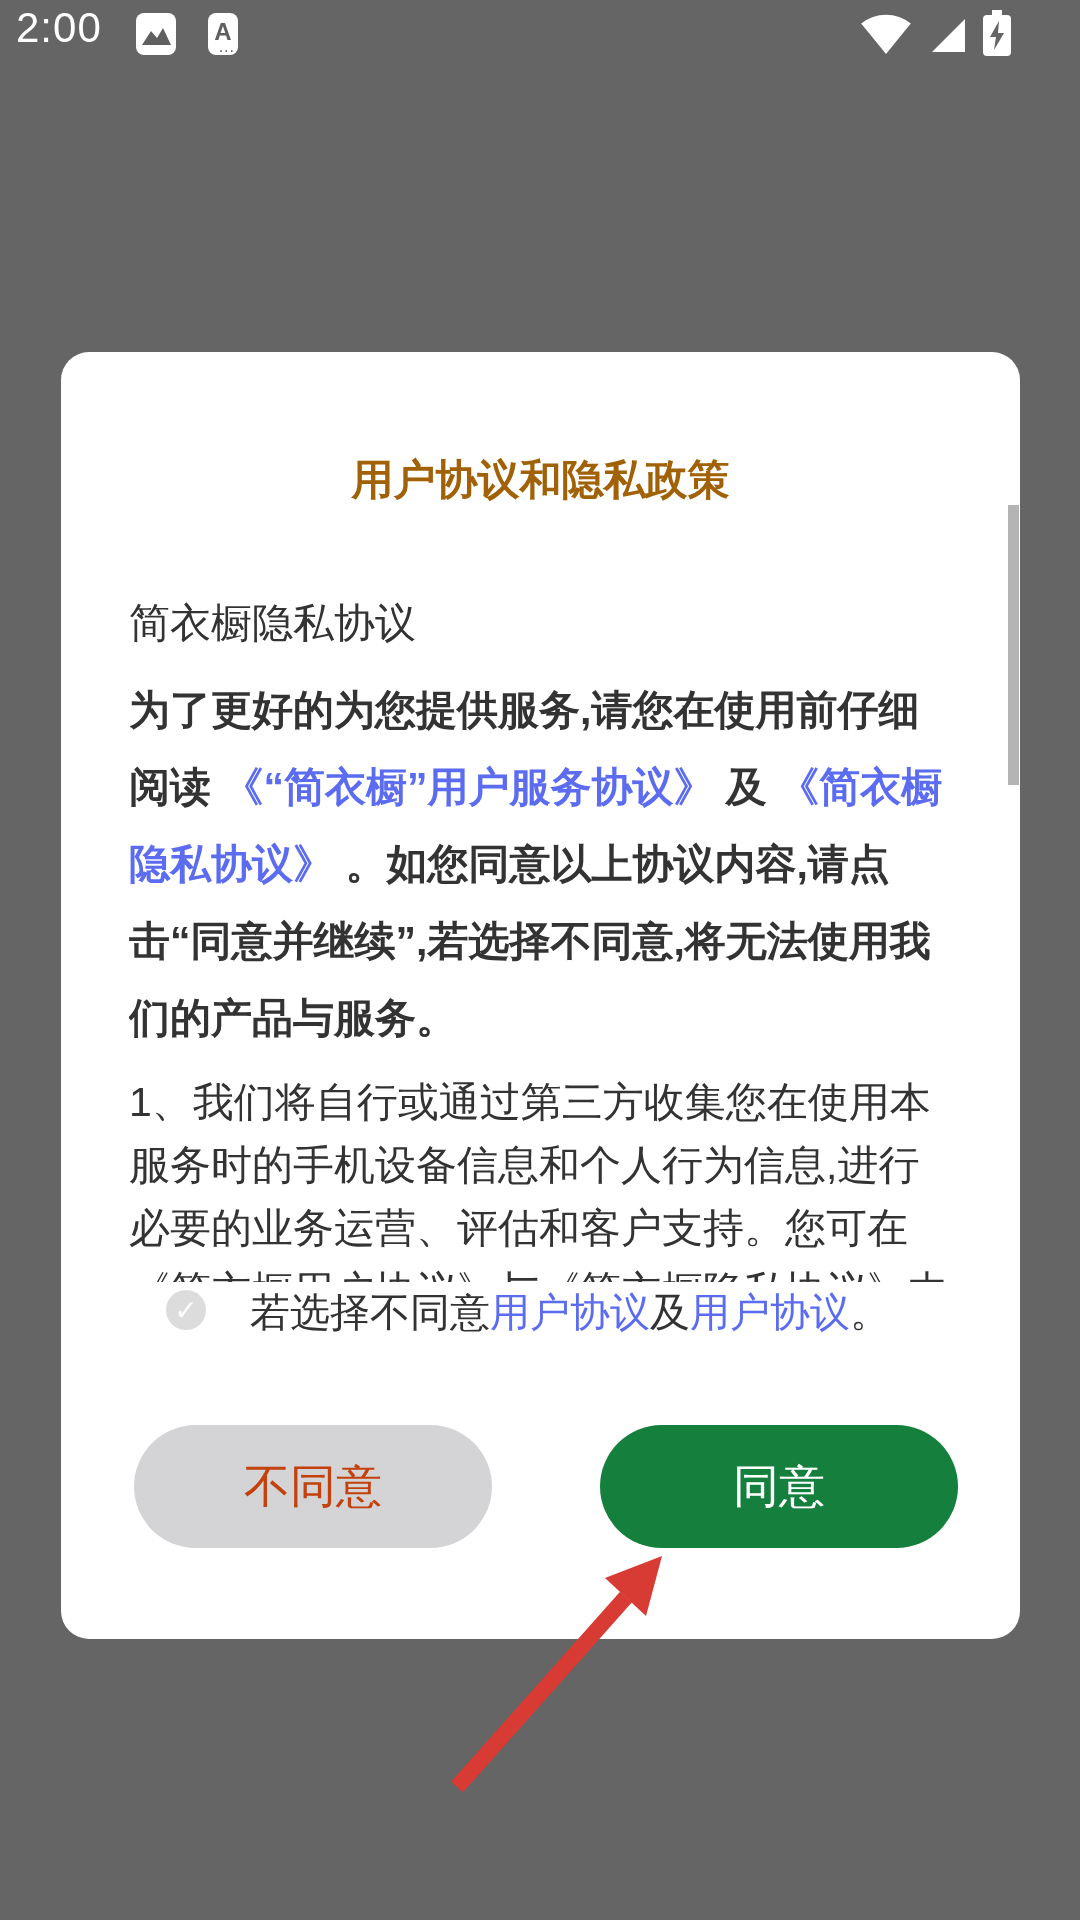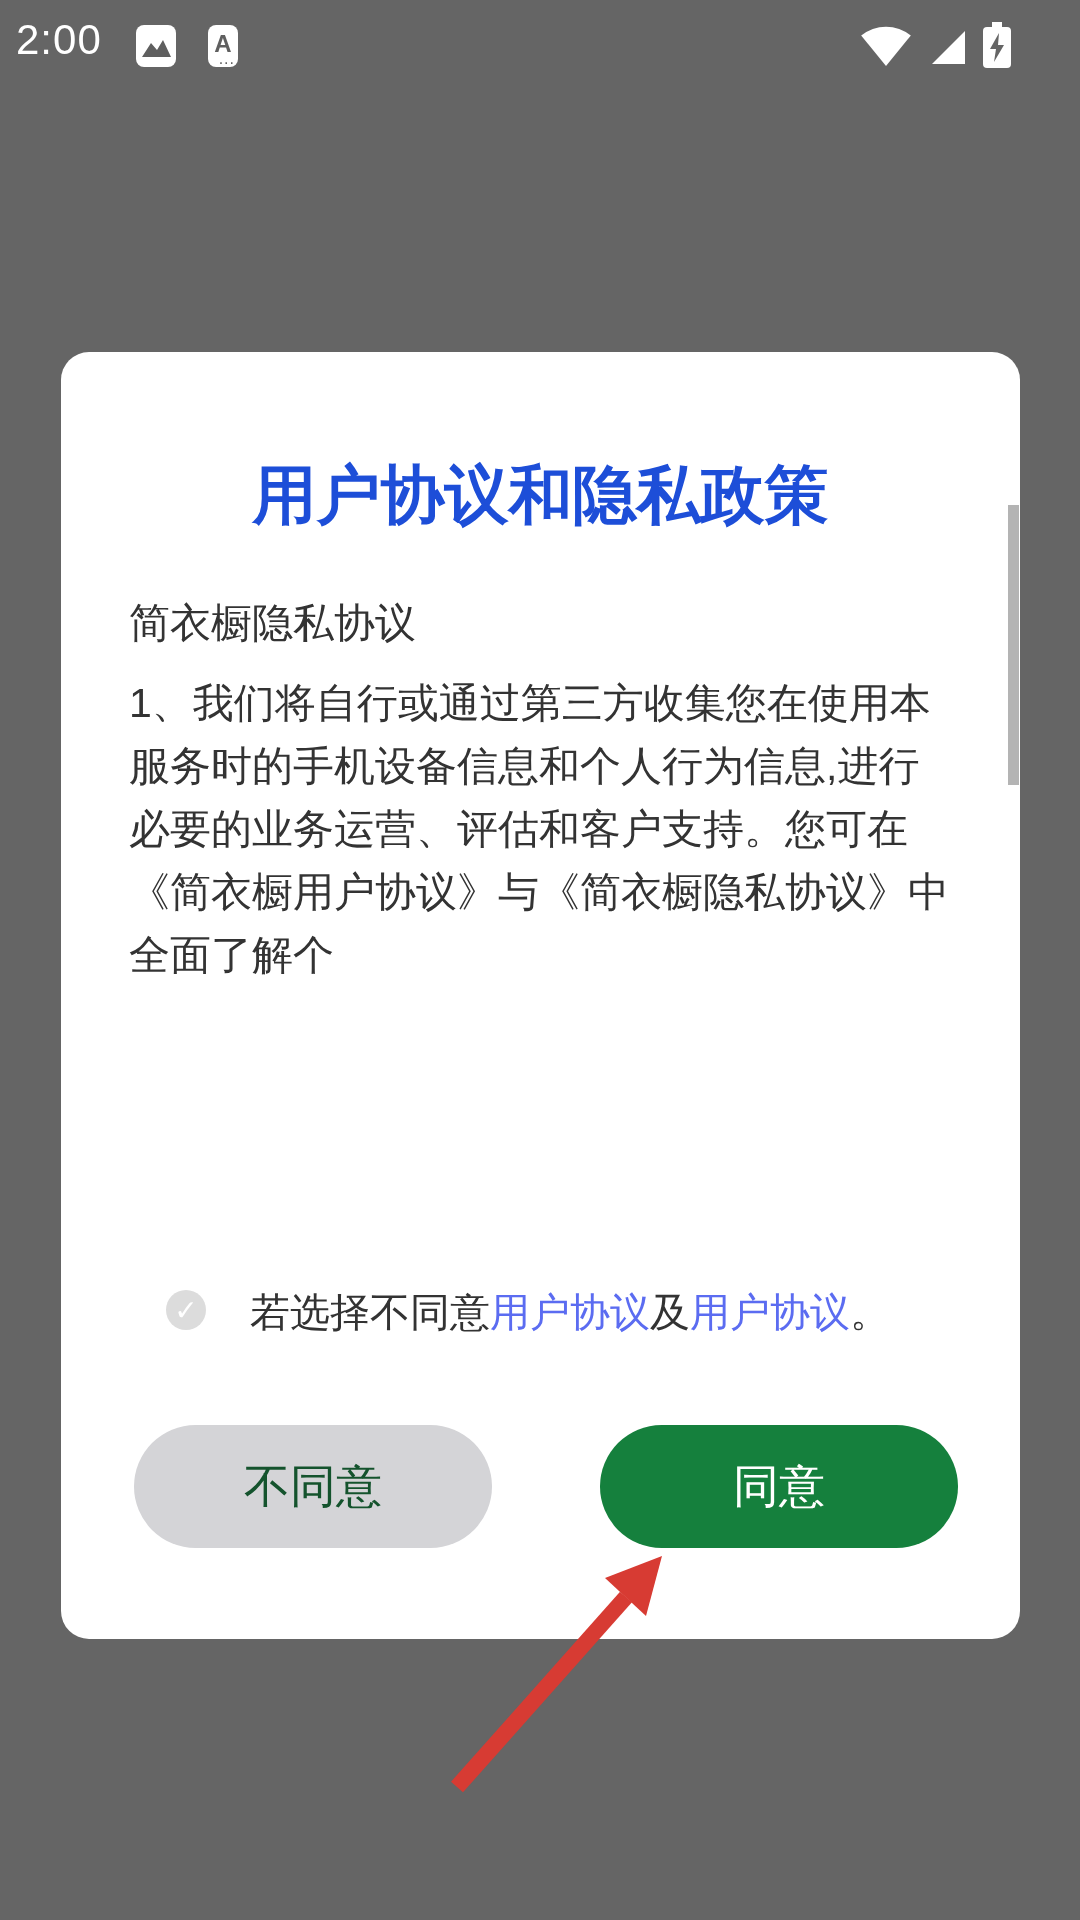--- a/index.html
+++ b/index.html
@@ -4,38 +4,38 @@
 <style>
   * { margin:0; padding:0; box-sizing:border-box; }
   html,body { width:1080px; height:1920px; }
   body {
     position:relative; overflow:hidden;
     background:#656565;
     font-family:"Liberation Sans","DejaVu Sans",sans-serif;
   }
 
   
-  .status-bar { position:absolute; left:0; top:0; width:1028px; height:60px; color:#fff;margin-top:12px; }
+  .status-bar { position:absolute; left:0; top:0; width:1028px; height:60px; color:#fff; }
   .sb-time { position:absolute; left:16px; top:4px; font-size:42px; font-weight:500; letter-spacing:1px; }
   .sb-notif { position:absolute; top:13px; display:flex; gap:32px; left:136px; }
   .notif-card { background:#fff; border-radius:8px; display:flex; align-items:center; justify-content:center; position:relative; }
   .notif-photo { width:40px; height:42px; }
   .notif-a { width:30px; height:42px; flex-direction:column; }
   .notif-a .a-glyph { color:#5f5f5f; font-weight:bold; font-size:24px; line-height:24px; margin-top:2px; }
   .notif-a .a-dots { color:#5f5f5f; font-size:16px; line-height:6px; letter-spacing:1px; align-self:flex-end; margin-right:3px; }
   .sb-right { position:absolute; right:16px; top:14px; display:flex; align-items:flex-end; gap:16px; height:42px; }
 
   
   .dialog {
     position:absolute; left:61px; top:352px; width:959px; height:1287px;
     background:#ffffff; border-radius:28px;
   }
   .dialog-title {
     position:absolute; top:100px; left:0; width:100%;
-    text-align:center; font-size:64px; font-weight:bold; color:#1d4ed8;
+    text-align:center; font-size:42px; font-weight:bold; color:#a16207;
   }
   .scrollbar-thumb {
     position:absolute; left:947px; top:153px; width:11px; height:280px;
     background:#b4b4b4;
   }
   .dialog-content {
     position:absolute; left:68px; top:236px; width:824px; height:694px;
     overflow:hidden; color:#333333; font-size:41px;
   }
   .para-greeting { line-height:70px; margin-bottom:14px; }
@@ -55,21 +55,21 @@
     flex:0 0 auto; margin-top:2px;
   }
   .checkbox-label { margin-left:44px; font-size:40px; color:#333333; line-height:48px; }
 
   
   .btn {
     position:absolute; top:1073px; width:358px; height:123px;
     border:none; border-radius:62px; font-size:46px;
     font-family:inherit; cursor:pointer;
   }
-  .btn-disagree { left:73px;  background:#d4d4d7; color:#14532d; }
+  .btn-disagree { left:73px;  background:#d4d4d7; color:#c2410c; }
   .btn-agree    { left:539px; background:#15803d; color:#ffffff; }
 
   
   .arrow-overlay { position:absolute; left:0; top:0; width:1080px; height:1920px; pointer-events:none; }
 </style>
 </head>
 <body>
 
 <div class="status-bar">
   <div class="sb-time">2:00</div>
@@ -103,20 +103,21 @@
 
 <div class="dialog">
 
   <div class="dialog-title">用户协议和隐私政策</div>
 
   <div class="scrollbar-thumb"></div>
 
   <div class="dialog-content">
     <p class="para-greeting">简衣橱隐私协议</p>
 
+    <p class="para-notice"><span>为了更好的为您提供服务,请您在使用前仔细阅读 </span><span class="link">《“简衣橱”用户服务协议》</span><span> 及 </span><span class="link">《简衣橱隐私协议》</span><span> 。如您同意以上协议内容,请点击“同意并继续”,若选择不同意,将无法使用我们的产品与服务。</span></p>
 
     <p class="para-clause">1、我们将自行或通过第三方收集您在使用本服务时的手机设备信息和个人行为信息,进行必要的业务运营、评估和客户支持。您可在《简衣橱用户协议》与《简衣橱隐私协议》中全面了解个</p>
   </div>
 
   <div class="checkbox-row">
     <div class="checkbox-circle">
       <span>✓</span>
     </div>
     <div class="checkbox-label"><span>若选择不同意</span><span class="link">用户协议</span><span>及</span><span class="link">用户协议</span><span>。</span></div>
   </div>

